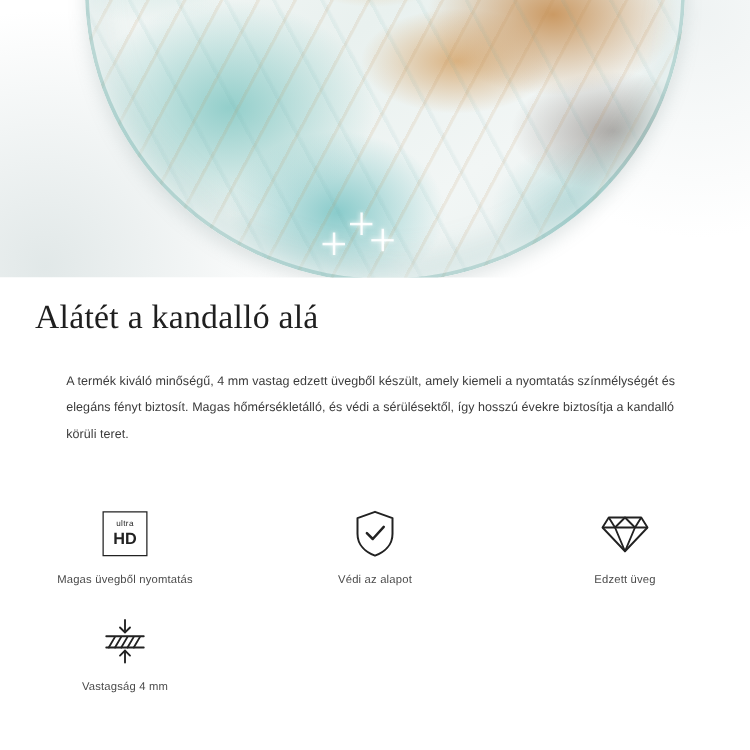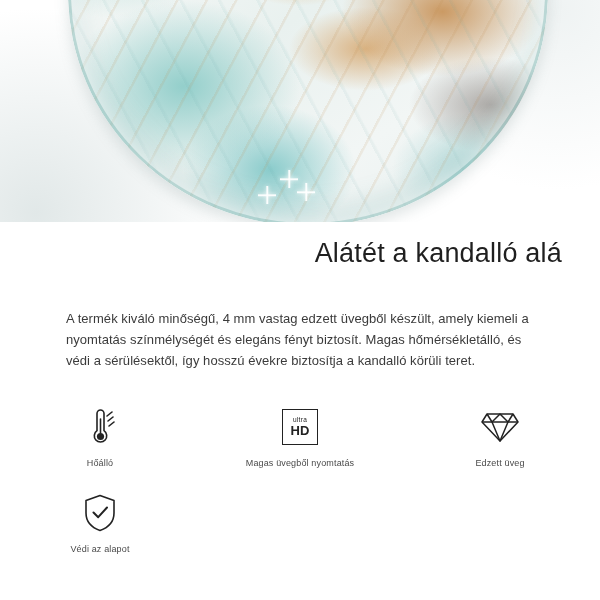--- a/index.html
+++ b/index.html
@@ -115,36 +115,35 @@
   .content {
     position: absolute;
     left: 0;
     top: 222px;
     width: 600px;
   }
 
   .headline {
     margin: 0;
     padding: 14px 38px 0 28px;
-    font-family: Liberation Sans, sans-serif;
+    font-family: Liberation Serif, serif;
     font-size: 27px;
     line-height: 34px;
     font-weight: 400;
     color: #1f1f1f;
     letter-spacing: 0.2px;
-    text-align: right;
   }
   .headline .line2 {
     display: block;
   }
 
   .body-copy {
-    margin: 16px;
+    margin: 3px;
     padding: 22px 40px 0 50px;
-    font-size: 13px;
+    font-size: 10px;
     line-height: 21px;
     color: #3b3b3b;
     letter-spacing: 0.05px;
   }
 
   
   .features {
     position: absolute;
     left: 0;
     top: 398px;
@@ -220,66 +219,71 @@
 
   <div class="content">
     <h1 class="headline">
       <span>Alátét a kandalló alá</span>
     </h1>
     <p class="body-copy">A termék kiváló minőségű, 4 mm vastag edzett üvegből készült, amely kiemeli a nyomtatás színmélységét és elegáns fényt biztosít. Magas hőmérsékletálló, és védi a sérülésektől, így hosszú évekre biztosítja a kandalló körüli teret.</p>
   </div>
 
   <div class="features">
 
-    <div class="feature">
-      <div class="feature-icon">
-        <svg width="38" height="40" viewBox="0 0 38 40">
-          <g fill="none" stroke="#222" stroke-width="1.6" stroke-linecap="round">
-            <path d="M16 6.5a3.5 3.5 0 0 1 7 0v17.2a6.2 6.2 0 1 1-7 0z"></path>
-            <line x1="19.5" y1="12" x2="19.5" y2="26"></line>
-            <line x1="26" y1="9" x2="31" y2="5"></line>
-            <line x1="27" y1="14" x2="32" y2="10"></line>
-            <line x1="28" y1="19" x2="33" y2="15"></line>
-          </g>
-          <circle cx="19.5" cy="29.5" r="3.6" fill="#222"></circle>
-        </svg>
-      </div>
-      <div class="feature-label">Hőálló</div>
-    </div>
 
     <div class="feature">
       <div class="feature-icon">
         <div class="hd-box">
           <span class="ultra">ultra</span>
           <span class="hd">HD</span>
         </div>
       </div>
       <div class="feature-label">Magas üvegből nyomtatás</div>
+    </div>
+
+    <div class="feature">
+      <div class="feature-icon">
+        <svg width="38" height="42" viewBox="0 0 38 42">
+          <path d="M19 3.5 L33 8.5 V21 C33 30 26.5 35.8 19 38.5 C11.5 35.8 5 30 5 21 V8.5 Z" fill="none" stroke="#222" stroke-width="1.6" stroke-linejoin="round"></path>
+          <path d="M12.5 20.5 L17.2 25.2 L26 15.5" fill="none" stroke="#222" stroke-width="2" stroke-linecap="round" stroke-linejoin="round"></path>
+        </svg>
+      </div>
+      <div class="feature-label">Védi az alapot</div>
     </div>
 
     <div class="feature">
       <div class="feature-icon">
         <svg width="42" height="38" viewBox="0 0 42 38">
           <g fill="none" stroke="#222" stroke-width="1.5" stroke-linejoin="round">
             <path d="M8 6 H34 L39 14 L21 33 L3 14 Z"></path>
             <path d="M3 14 H39"></path>
             <path d="M8 6 L13 14 L21 33 L29 14 L34 6"></path>
             <path d="M13 14 L21 6 L29 14"></path>
           </g>
         </svg>
       </div>
       <div class="feature-label">Edzett üveg</div>
     </div>
 
-    <div class="feature">
-      <div class="feature-icon">
-        <svg width="38" height="42" viewBox="0 0 38 42">
-          <path d="M19 3.5 L33 8.5 V21 C33 30 26.5 35.8 19 38.5 C11.5 35.8 5 30 5 21 V8.5 Z" fill="none" stroke="#222" stroke-width="1.6" stroke-linejoin="round"></path>
-          <path d="M12.5 20.5 L17.2 25.2 L26 15.5" fill="none" stroke="#222" stroke-width="2" stroke-linecap="round" stroke-linejoin="round"></path>
+
+    <div class="feature">
+      <div class="feature-icon">
+        <svg width="42" height="40" viewBox="0 0 42 40">
+          <g fill="none" stroke="#222" stroke-width="1.5" stroke-linecap="round">
+            <line x1="21" y1="3" x2="21" y2="12"></line>
+            <path d="M17 9 L21 13 L25 9"></path>
+            <line x1="6" y1="16" x2="36" y2="16"></line>
+            <line x1="6" y1="25" x2="36" y2="25"></line>
+            <line x1="21" y1="37" x2="21" y2="28.5"></line>
+            <path d="M17 31.5 L21 27.5 L25 31.5"></path>
+            <line x1="8" y1="25" x2="13" y2="16.5"></line>
+            <line x1="13" y1="25" x2="18" y2="16.5"></line>
+            <line x1="18" y1="25" x2="23" y2="16.5"></line>
+            <line x1="23" y1="25" x2="28" y2="16.5"></line>
+            <line x1="28" y1="25" x2="33" y2="16.5"></line>
+          </g>
         </svg>
       </div>
-      <div class="feature-label">Védi az alapot</div>
-    </div>
-
-
+      <div class="feature-label">Vastagság 4 mm</div>
+    </div>
 
   </div>
 </div>
 
 </body></html>

